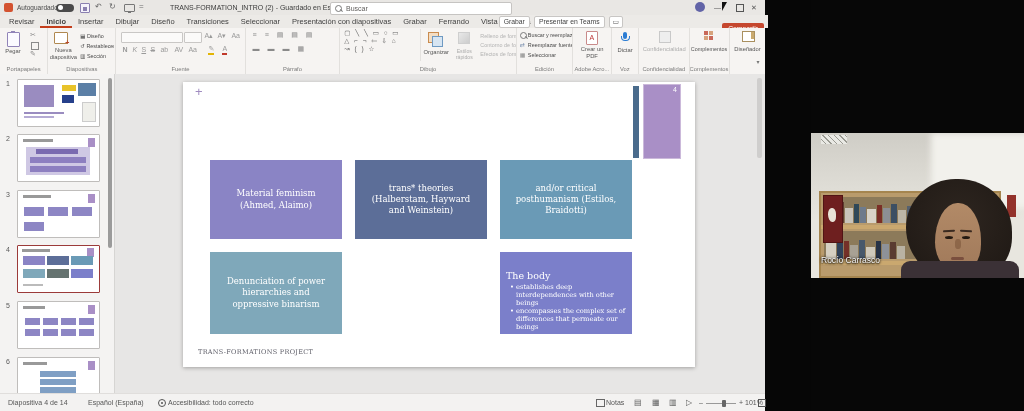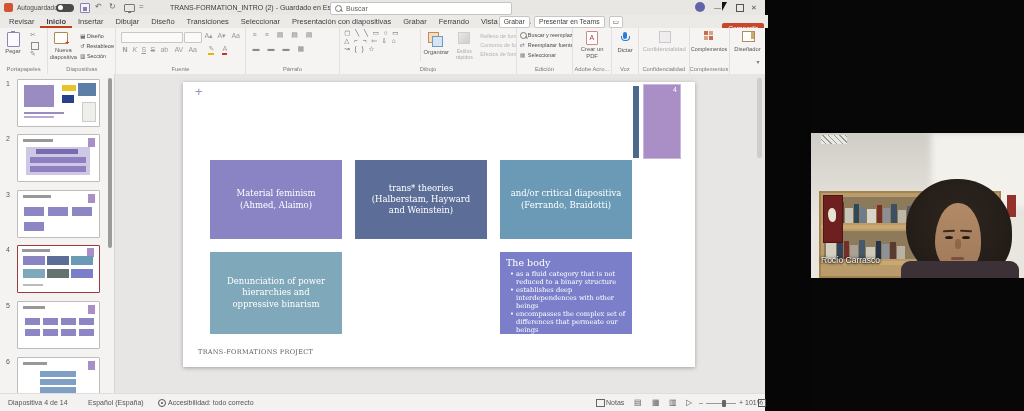--- a/index.html
+++ b/index.html
@@ -74,21 +74,21 @@
   #thumb-scroll{position:absolute;left:108px;top:4px;width:4px;height:170px;background:#9b9b9b;border-radius:2px;}
   
   #canvas{position:absolute;left:183px;top:8px;width:512px;height:285px;background:#fff;box-shadow:0 1px 4px rgba(0,0,0,.3);}
   #slide-plus{left:12px;top:2px;font-size:13px;color:#a08cc0;}
   #slide-title{left:30px;top:11px;font-family:"DejaVu Serif",serif;font-size:20px;letter-spacing:.5px;color:#9b87ba;}
   #accent-bar{left:450px;top:4px;width:6px;height:72px;}
   #page-chip{left:460px;top:2px;width:36px;height:73px;border:1px solid #cbb9da;}
   #page-chip span{position:absolute;right:3px;top:1px;font-size:7px;color:#fff;}
   .sbox{position:absolute;width:132px;color:#fff;font-family:"DejaVu Serif",serif;}
   .sbox.center{display:flex;align-items:center;justify-content:center;text-align:center;padding:0 10px;box-sizing:border-box;font-size:8.5px;line-height:1.3;}
-  #box6{box-sizing:border-box;padding:5px 6px;}
+  #box6{box-sizing:border-box;padding:18px 6px;}
   #box6 .b6-title{font-size:9.5px;margin-bottom:2px;}
   #box6 ul{margin:0;padding:0 0 0 6px;list-style:none;}
   #box6 li{font-size:6.7px;line-height:1.2;position:relative;padding-left:4px;}
   #box6 li:before{content:"•";position:absolute;left:-2px;}
   #slide-footer{left:15px;bottom:11px;font-family:"DejaVu Serif",serif;font-size:6.5px;color:#5c5c66;letter-spacing:.3px;}
   #editor-scroll{position:absolute;left:757px;top:4px;width:5px;height:80px;background:#cfcecd;border-radius:2px;}
   
   #notes{position:absolute;left:115px;top:295px;width:650px;height:24px;background:#fbfafa;border-top:1px solid #d8d7d5;}
   #notes span{position:absolute;left:8px;top:6px;font-size:7.5px;color:#767474;}
   
@@ -381,29 +381,28 @@
         <div id="page-chip" class="a" style="background-color: rgb(169, 143, 198);">
           <span>4</span>
         </div>
         <div class="sbox center" style="left: 27px; top: 78px; height: 79px; background-color: rgb(138, 132, 197);">
           <span>Material feminism (Ahmed, Alaimo)</span>
         </div>
         <div class="sbox center" style="left: 172px; top: 78px; height: 79px; background-color: rgb(92, 110, 152);">
           <span>trans* theories (Halberstam, Hayward and Weinstein)</span>
         </div>
         <div class="sbox center" style="left: 317px; top: 78px; height: 79px; background-color: rgb(106, 154, 182);">
-          <span>and/or critical diapositiva (Ferrando, Braidotti)</span>
+          <span>and/or critical posthumanism (Estilos, Braidotti)</span>
         </div>
         <div class="sbox center" style="left: 27px; top: 170px; height: 82px; background-color: rgb(127, 168, 186);">
           <span>Denunciation of power hierarchies and oppressive binarism</span>
         </div>
         <div id="box6" class="sbox" style="left: 317px; top: 170px; height: 82px; background-color: rgb(123, 127, 202);">
           <div class="b6-title">The body</div>
           <ul>
-            <li>as a fluid category that is not reduced to a binary structure</li>
             <li>establishes deep interdependences with other beings</li>
             <li>encompasses the complex set of differences that permeate our beings</li>
           </ul>
         </div>
         <div id="slide-footer" class="a">TRANS-FORMATIONS PROJECT</div>
       </div>
       <div id="editor-scroll"></div>
 
     </div>
 

